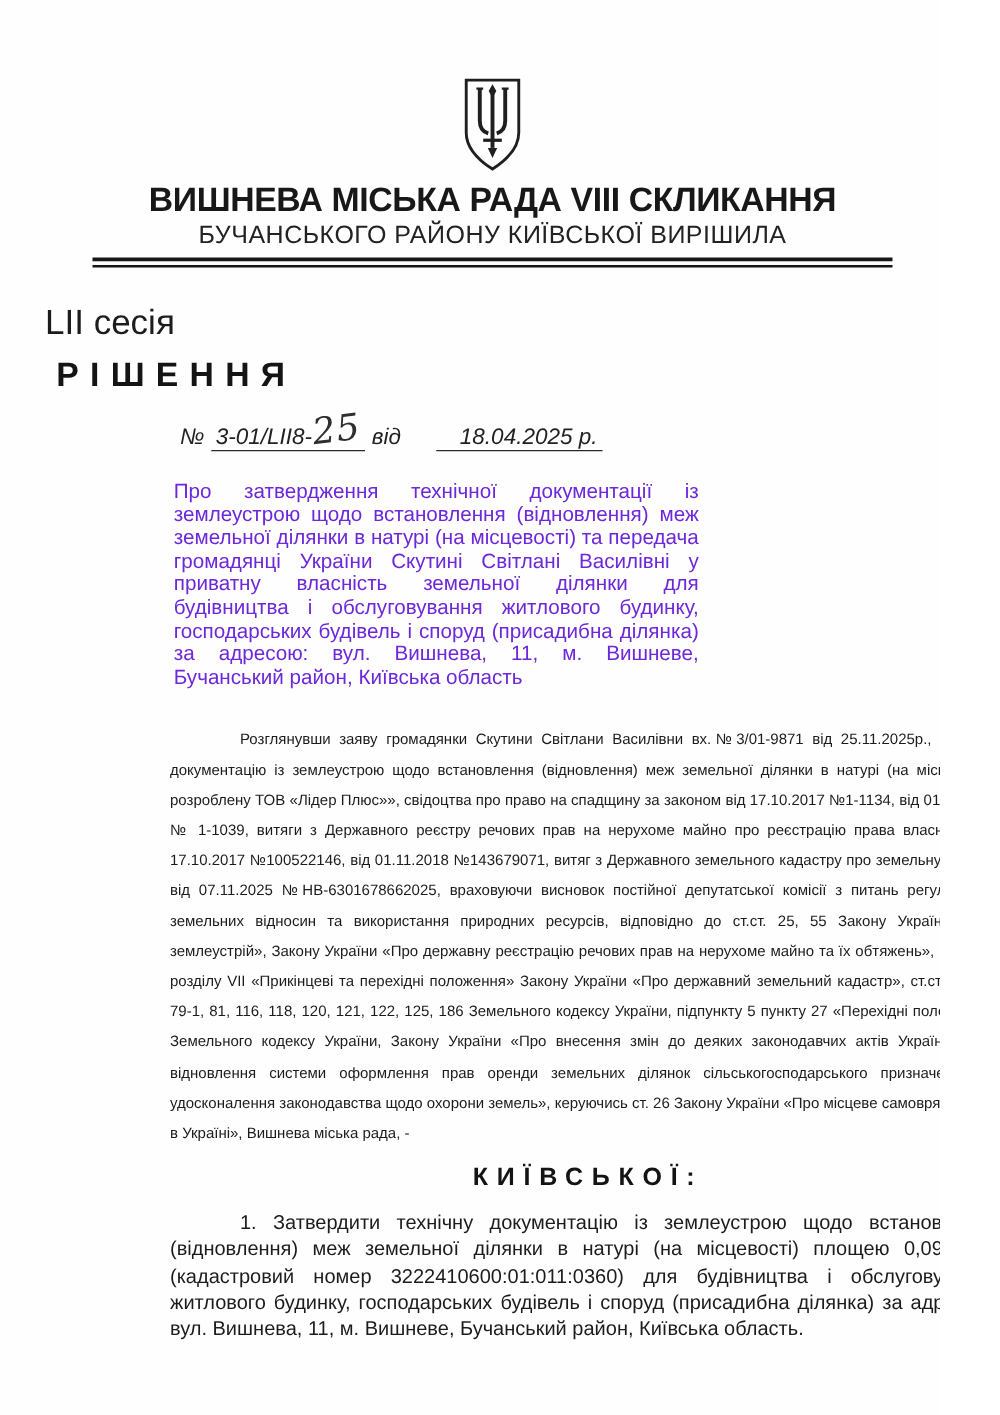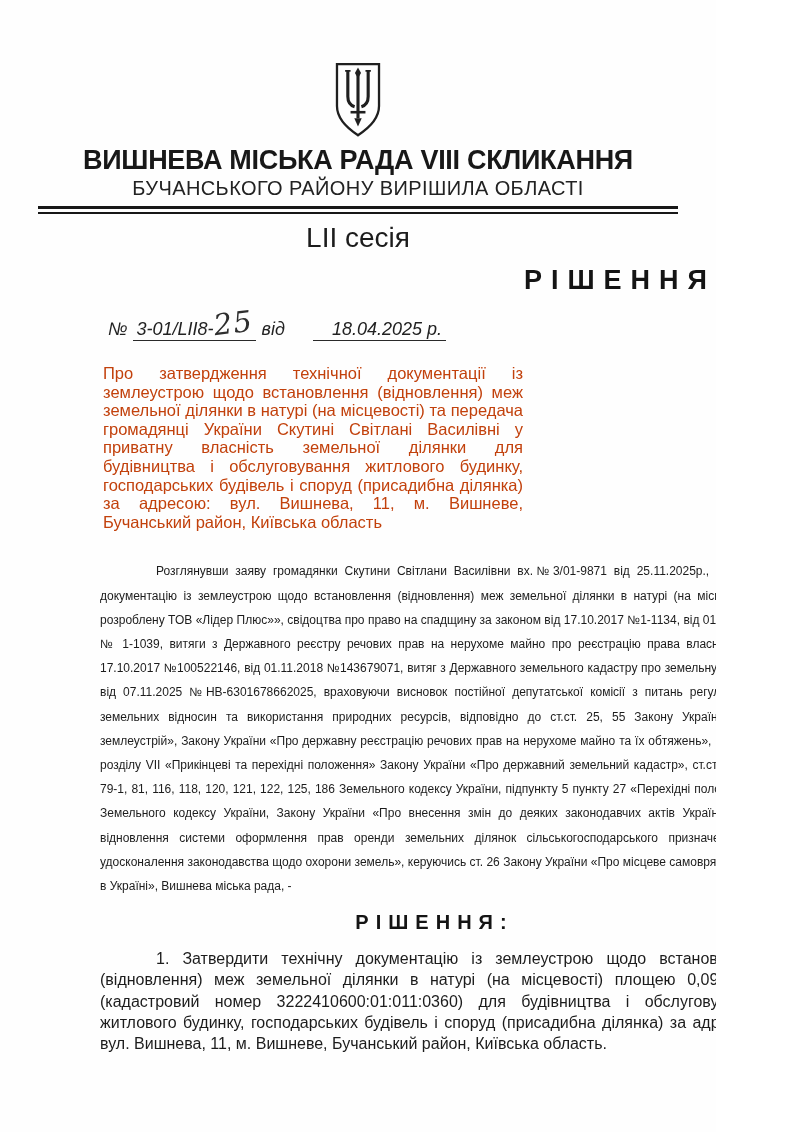--- a/index.html
+++ b/index.html
@@ -8,20 +8,21 @@
     background:#ffffff;
     font-family:"Liberation Sans", sans-serif;
     color:#1b1b1b;
     -webkit-font-smoothing:antialiased;
   }
   .page {
     position:relative;
     width:716px; height:1132px;
     background:#fefefe;
     overflow:hidden;
+    padding-left:36px;
   }
   
   .scan-edge {
     position:absolute;
     left:790px; top:34px;
     width:2px; height:1098px;
     background:#dcdcdc;
   }
   .header { text-align:center; padding-top:60px; }
   .emblem { display:block; margin:0 auto; }
@@ -39,28 +40,27 @@
     color:#222;
     line-height:23px;
   }
   .double-rule {
     margin:6px auto 0 auto;
     width:640px; height:3px;
     border-top:3px solid #171717;
     border-bottom:2px solid #171717;
   }
   .session {
-    margin-top:8px;
-    text-align:center;
+    margin-top:28px;
     font-size:28px; line-height:32px;
     color:#1c1c1c;
   }
   .doc-type {
     margin-top:10px;
-    text-align:right;
+    text-align:left;
     font-size:27px; font-weight:bold;
     letter-spacing:9px; text-indent:9px;
     line-height:32px;
     color:#141414;
   }
   .num-line {
     margin:19px 0 0 108px;
     font-size:18px;
     font-style:italic;
     color:#222;
@@ -80,21 +80,21 @@
     color:#2e2e2e;
     letter-spacing:1px;
   }
   .date-gap { display:inline-block; width:18px; }
   .subject {
     margin:24px 0 0 103px;
     width:420px;
     text-align:justify;
     font-size:16.5px;
     line-height:18.6px;
-    color:#c2410c;
+    color:#6d28d9;
   }
   .preamble {
     margin:28px 0 0 100px;
     width:662px;
     text-align:justify;
     text-indent:56px;
     font-size:12px;
     line-height:24.2px;
     color:#1c1c1c;
   }
@@ -129,37 +129,37 @@
       <path d="M50 22 V76" stroke="#1f1f1f" stroke-width="4.6"></path>
       <path d="M50 11 l4.5 8 -4.5 8 -4.5 -8 Z" fill="#1f1f1f"></path>
       <path d="M35 16 V54 Q35 66 45 69" stroke="#1f1f1f" stroke-width="4.6" fill="none"></path>
       <path d="M65 16 V54 Q65 66 55 69" stroke="#1f1f1f" stroke-width="4.6" fill="none"></path>
       <path d="M31 16 H39 M61 16 H69" stroke="#1f1f1f" stroke-width="2.6"></path>
       <path d="M39 77 H61" stroke="#1f1f1f" stroke-width="3.8"></path>
       <path d="M50 77 V86" stroke="#1f1f1f" stroke-width="4.6"></path>
       <path d="M44.5 86 L50 98 L55.5 86 Z" fill="#1f1f1f"></path>
     </svg>
     <div class="org-name">ВИШНЕВА МІСЬКА РАДА VIII СКЛИКАННЯ</div>
-    <div class="org-region">БУЧАНСЬКОГО РАЙОНУ ВИРІШИЛА ОБЛАСТІ</div>
+    <div class="org-region">БУЧАНСЬКОГО РАЙОНУ КИЇВСЬКОЇ ВИРІШИЛА</div>
     <div class="double-rule"></div>
   </div>
 
   <div class="session">LII сесія</div>
 
   <div class="doc-type">РІШЕННЯ</div>
 
   <div class="num-line">
     <span>№</span>
     <span class="ul"><span>3-01/LII8-</span><span class="handwritten">25</span></span>
     <span>від</span>
     <span class="date-gap"></span>
     <span class="ul">&nbsp;&nbsp;&nbsp;<span>18.04.2025 р.</span></span>
   </div>
 
   <div class="subject">Про затвердження технічної документації із землеустрою щодо встановлення (відновлення) меж земельної ділянки в натурі (на місцевості) та передача громадянці України Скутині Світлані Василівні у приватну власність земельної ділянки для будівництва і обслуговування житлового будинку, господарських будівель і споруд (присадибна ділянка) за адресою: вул. Вишнева, 11, м. Вишневе, Бучанський район, Київська область</div>
 
   <div class="preamble">Розглянувши заяву громадянки Скутини Світлани Василівни вх.№3/01-9871 від 25.11.2025р., технічну документацію із землеустрою щодо встановлення (відновлення) меж земельної ділянки в натурі (на місцевості), розроблену ТОВ «Лідер Плюс»», свідоцтва про право на спадщину за законом від 17.10.2017 №1-1134, від 01.11.2018 № 1-1039, витяги з Державного реєстру речових прав на нерухоме майно про реєстрацію права власності від 17.10.2017 №100522146, від 01.11.2018 №143679071, витяг з Державного земельного кадастру про земельну ділянку від 07.11.2025 №НВ-6301678662025, враховуючи висновок постійної депутатської комісії з питань регулювання земельних відносин та використання природних ресурсів, відповідно до ст.ст. 25, 55 Закону України «Про землеустрій», Закону України «Про державну реєстрацію речових прав на нерухоме майно та їх обтяжень», пункту 3 розділу VII «Прикінцеві та перехідні положення» Закону України «Про державний земельний кадастр», ст.ст. 12, 39, 79-1, 81, 116, 118, 120, 121, 122, 125, 186 Земельного кодексу України, підпункту 5 пункту 27 «Перехідні положення» Земельного кодексу України, Закону України «Про внесення змін до деяких законодавчих актів України щодо відновлення системи оформлення прав оренди земельних ділянок сільськогосподарського призначення та удосконалення законодавства щодо охорони земель», керуючись ст. 26 Закону України «Про місцеве самоврядування в Україні», Вишнева міська рада, -</div>
 
-  <div class="resolved">РІШЕННЯ:</div>
+  <div class="resolved">КИЇВСЬКОЇ:</div>
 
   <div class="item">1. Затвердити технічну документацію із землеустрою щодо встановлення (відновлення) меж земельної ділянки в натурі (на місцевості) площею 0,0920 га (кадастровий номер 3222410600:01:011:0360) для будівництва і обслуговування житлового будинку, господарських будівель і споруд (присадибна ділянка) за адресою: вул. Вишнева, 11, м. Вишневе, Бучанський район, Київська область.</div>
 
 </div>
 
 </body></html>

